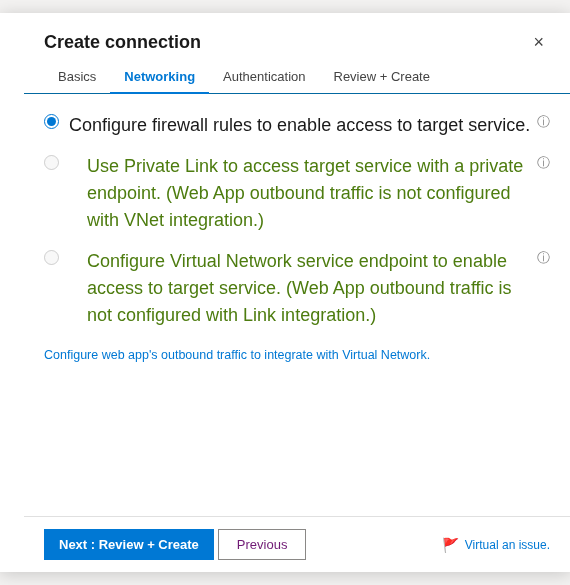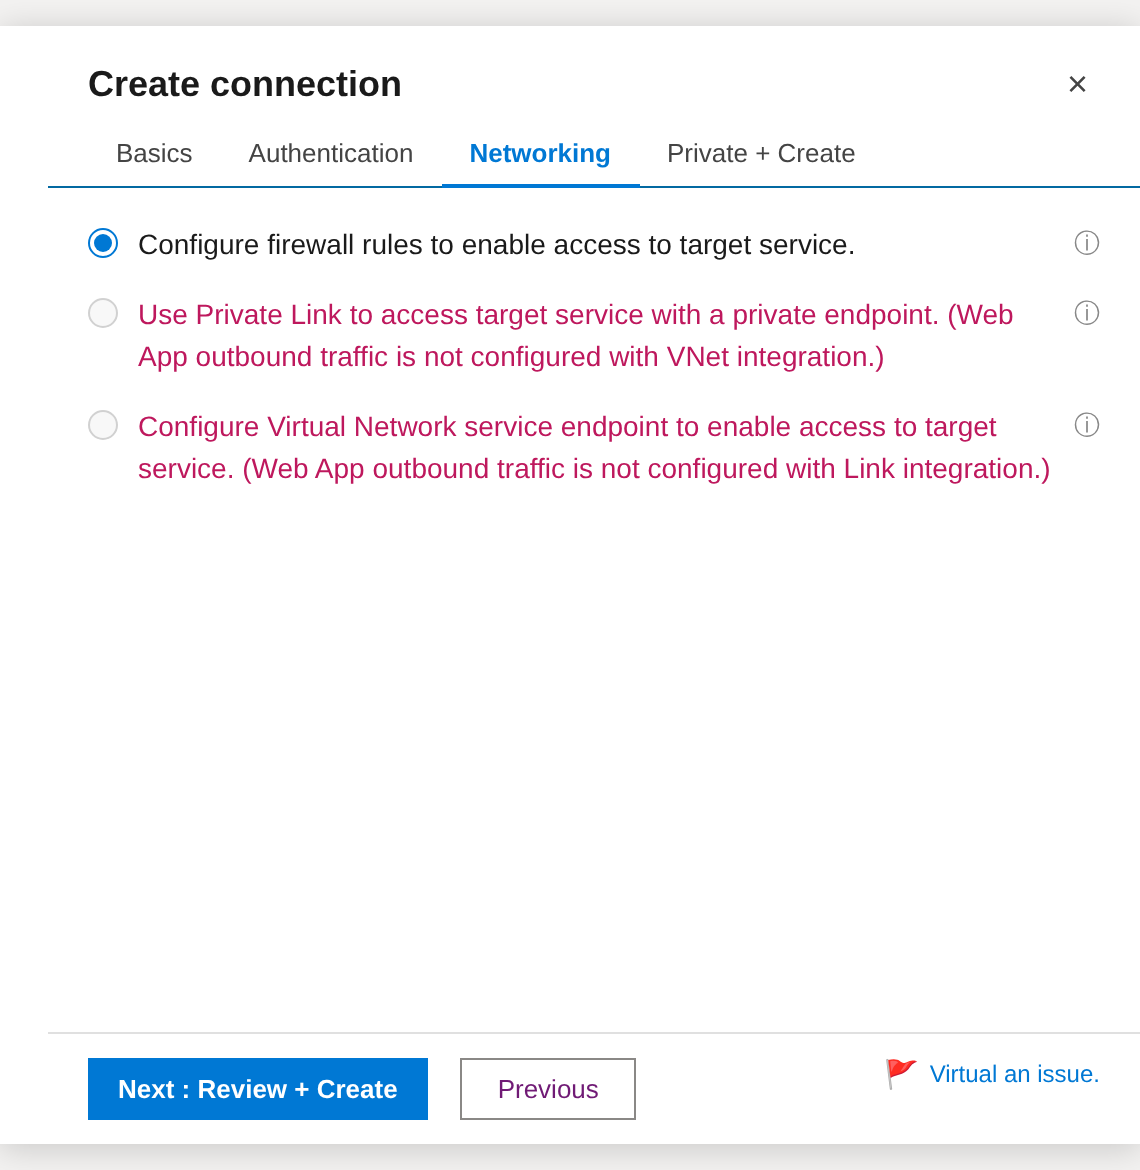--- a/index.html
+++ b/index.html
@@ -89,31 +89,32 @@
     }
     .radio-item input[type="radio"] {
       margin-top: 2px;
       accent-color: #0078d4;
       width: 15px;
       height: 15px;
       flex-shrink: 0;
       cursor: pointer;
     }
     .radio-label {
-      font-size: 14px;
+      font-size: 18px;
       color: #3a3a3a;
       line-height: 1.5;
       flex: 1;
     }
     .radio-label.active {
       font-weight: 500;
       color: #1a1a1a;
     }
     .radio-label.disabled {
-      color: #be185d;
+      color: #4d7c0f;
+      margin-left: 18px;
     }
     .info-icon {
       color: #888;
       font-size: 13px;
       margin-left: 4px;
       cursor: pointer;
       flex-shrink: 0;
       margin-top: 1px;
     }
     .radio-row {
@@ -126,22 +127,22 @@
     }
     .vnet-link a {
       color: #0078d4;
       text-decoration: none;
       font-size: 12.5px;
     }
     .dialog-footer {
       border-top: 1px solid #e0e0e0;
       padding: 12px 20px;
       display: flex;
-      align-items: flex-start;
-      gap: 16px;
+      align-items: center;
+      gap: 4px;
     }
     .btn-primary {
       background: #0078d4;
       color: #fff;
       border: 1px solid #0078d4;
       padding: 7px 14px;
       font-size: 13px;
       cursor: pointer;
       font-weight: 600;
       white-space: nowrap;
@@ -174,23 +175,23 @@
 
 <div class="dialog">
 
   <div class="dialog-header">
     <span class="dialog-title">Create connection</span>
     <button class="close-btn">×</button>
   </div>
 
   <div class="tabs">
     <div class="tab">Basics</div>
+    <div class="tab active">Networking</div>
     <div class="tab">Authentication</div>
-    <div class="tab active">Networking</div>
-    <div class="tab">Private + Create</div>
+    <div class="tab">Review + Create</div>
   </div>
 
   <div class="dialog-body">
 
     <div class="radio-group">
 
       <div class="radio-item">
         <input type="radio" name="network-option" id="firewall" checked="" style="">
         <div class="radio-row">
           <label class="radio-label active" for="firewall">Configure firewall rules to enable access to target service.</label>
@@ -209,20 +210,23 @@
       <div class="radio-item">
         <input type="radio" name="network-option" id="vnet-endpoint" disabled="" style="">
         <div class="radio-row">
           <label class="radio-label disabled" for="vnet-endpoint">Configure Virtual Network service endpoint to enable access to target service. (Web App outbound traffic is not configured with Link integration.)</label>
           <span class="info-icon" title="More information">ⓘ</span>
         </div>
       </div>
 
     </div>
 
+    <div class="vnet-link">
+      <a href="#">Configure web app's outbound traffic to integrate with Virtual Network.</a>
+    </div>
   </div>
 
   <div class="dialog-footer">
     <button class="btn-primary">Next : Review + Create</button>
     <button class="btn-secondary">Previous</button>
     <div class="footer-spacer"></div>
     <a href="#" class="report-link">
       <span class="report-icon">🚩</span>
       <span>Virtual an issue.</span>
     </a>

